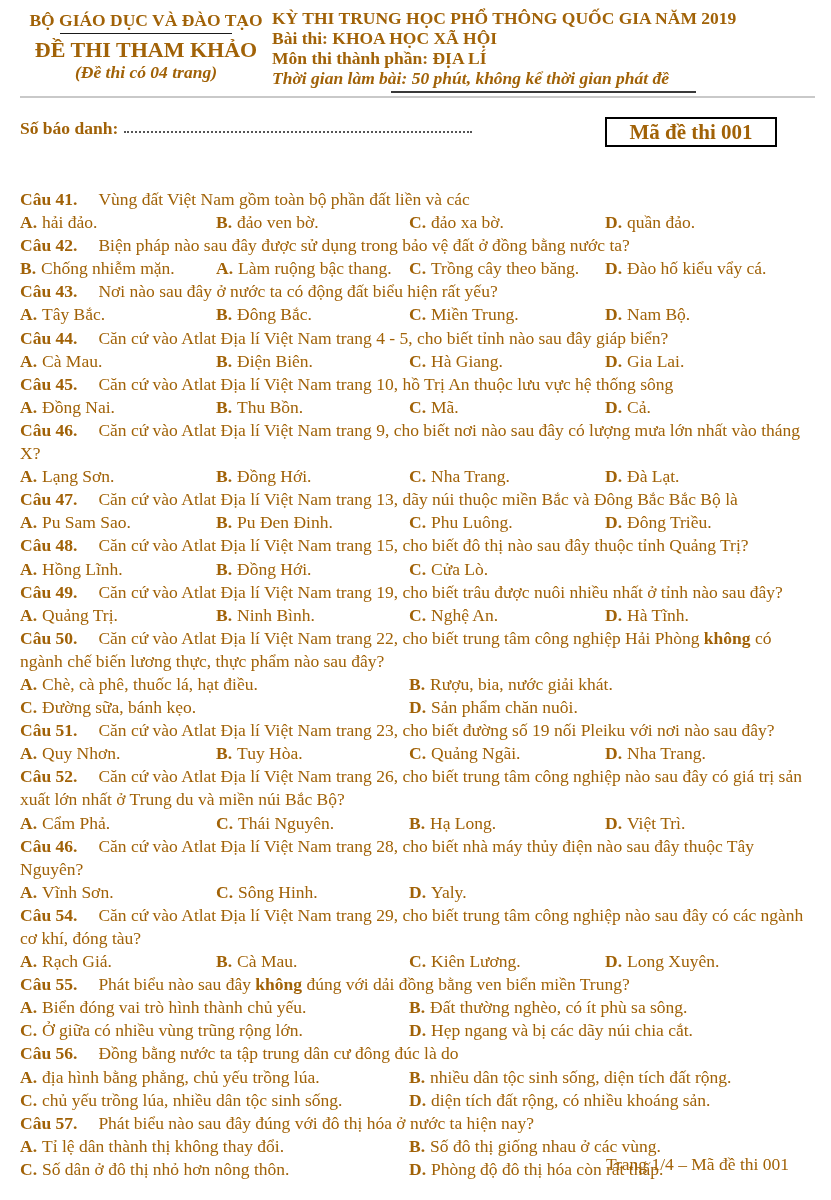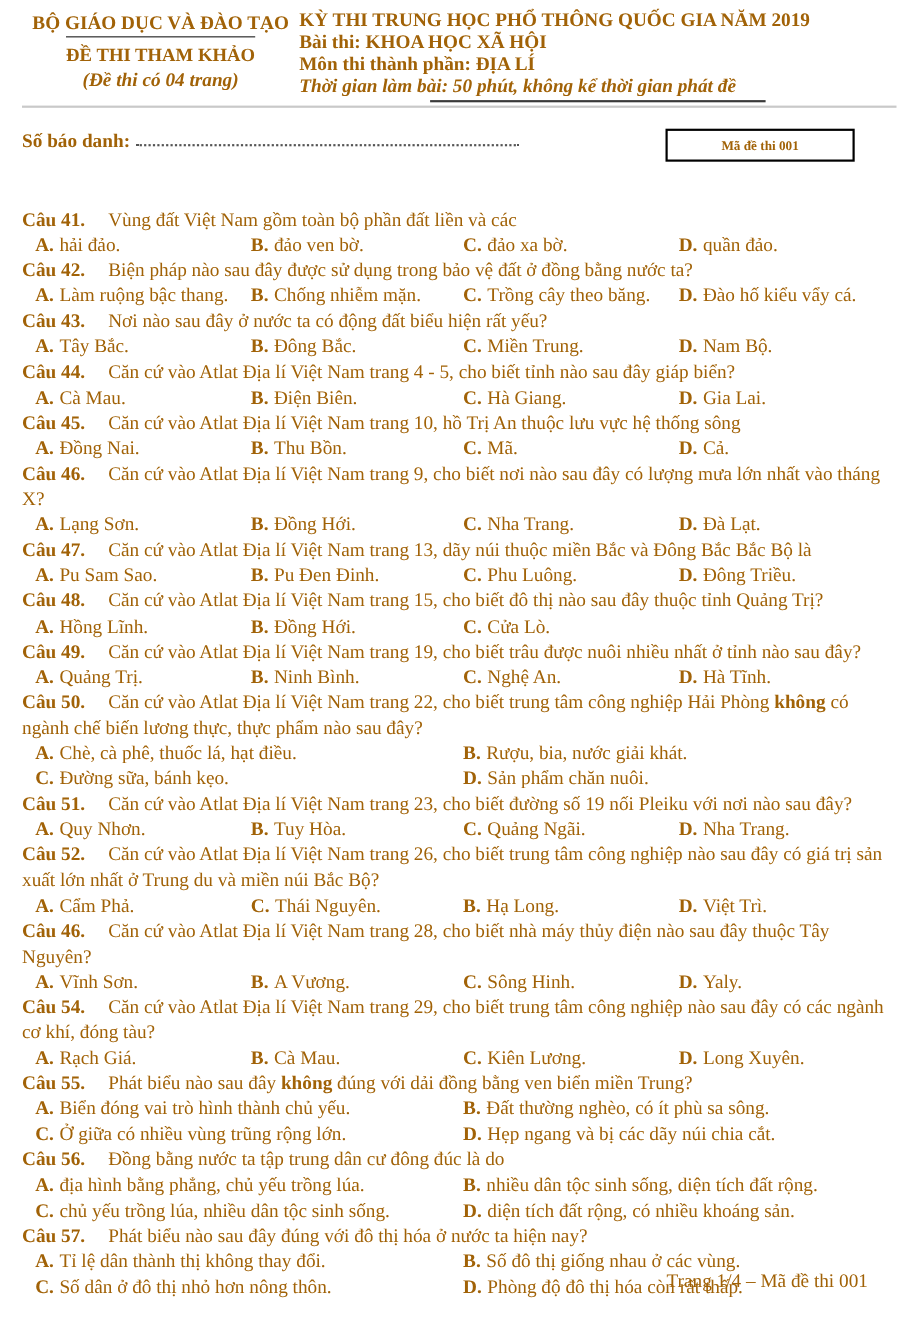--- a/index.html
+++ b/index.html
@@ -15,40 +15,40 @@
     padding:8px 16px 0 20px;
   }
   
   .hdr { display:flex; }
   .hdr-left { width:252px; text-align:center; padding-top:2px; }
   .hdr-right { flex:1; text-align:left; }
   .hdr-line { line-height:20px; }
   .b { font-weight:bold; }
   .i { font-style:italic; }
   .hdr-left-rule { width:172px; border-top:1.6px solid #1a1a1a; margin:3px auto 4px; }
-  .hdr-exam-type { font-size:17px; line-height:24px; }
+  .hdr-exam-type { font-size:22px; line-height:24px; }
   .hdr-right-rule { width:305px; border-top:2px solid #3a3a3a; margin:3px auto 0; }
   .scan-rule { border-top:2px solid #c9c9c9; margin-top:3px; }
   
   .candidate { position:relative; margin-top:17px; height:60px; }
   .cand-row { display:flex; width:452px; line-height:26px; }
   .cand-label { font-weight:bold; white-space:nowrap; }
   .dotfill { flex:1; border-bottom:2px dotted #555; margin:0 0 5px 6px; height:18px; }
   .code-box {
     position:absolute; top:2px; right:38px;
     width:172px; height:30px;
     border:2px solid #000;
-    display:flex; align-items:center; justify-content:center;
-    font-weight:bold; font-size:12px;
+    display:flex; align-items:flex-end; justify-content:center;
+    font-weight:bold; font-size:21px;
   }
   
   .questions { margin-top:13px; }
   .q-text { margin:0; line-height:23.1px; }
   .q-num { font-weight:bold; margin-right:21px; }
-  .options { display:grid; margin-left:12px; line-height:23.1px; }
+  .options { display:grid; line-height:23.1px; }
   .cols-4 { grid-template-columns:196px 193px 196px 1fr; }
   .cols-2 { grid-template-columns:389px 1fr; }
   .option b { margin-right:5px; }
   
   .footer {
     position:absolute; top:1153px; right:42px;
     line-height:22px;
   }
 </style>
 </head>
@@ -90,22 +90,22 @@
         <div class="options cols-4">
           <div class="option"><b>A.</b><span>hải đảo.</span></div>
           <div class="option"><b>B.</b><span>đảo ven bờ.</span></div>
           <div class="option"><b>C.</b><span>đảo xa bờ.</span></div>
           <div class="option"><b>D.</b><span>quần đảo.</span></div>
         </div>
       </div>
       <div class="question">
         <p class="q-text"><b class="q-num">Câu 42.</b><span>Biện pháp nào sau đây được sử dụng trong bảo vệ đất ở đồng bằng nước ta?</span></p>
         <div class="options cols-4">
+          <div class="option"><b>B.</b><span>Chống nhiễm mặn.</span></div>
           <div class="option"><b>A.</b><span>Làm ruộng bậc thang.</span></div>
-          <div class="option"><b>B.</b><span>Chống nhiễm mặn.</span></div>
           <div class="option"><b>C.</b><span>Trồng cây theo băng.</span></div>
           <div class="option"><b>D.</b><span>Đào hố kiểu vẩy cá.</span></div>
         </div>
       </div>
       <div class="question">
         <p class="q-text"><b class="q-num">Câu 43.</b><span>Nơi nào sau đây ở nước ta có động đất biểu hiện rất yếu?</span></p>
         <div class="options cols-4">
           <div class="option"><b>A.</b><span>Tây Bắc.</span></div>
           <div class="option"><b>B.</b><span>Đông Bắc.</span></div>
           <div class="option"><b>C.</b><span>Miền Trung.</span></div>
@@ -189,21 +189,20 @@
           <div class="option"><b>A.</b><span>Cẩm Phả.</span></div>
           <div class="option"><b>C.</b><span>Thái Nguyên.</span></div>
           <div class="option"><b>B.</b><span>Hạ Long.</span></div>
           <div class="option"><b>D.</b><span>Việt Trì.</span></div>
         </div>
       </div>
       <div class="question">
         <p class="q-text"><b class="q-num">Câu 46.</b><span>Căn cứ vào Atlat Địa lí Việt Nam trang 28, cho biết nhà máy thủy điện nào sau đây thuộc Tây Nguyên?</span></p>
         <div class="options cols-4">
           <div class="option"><b>A.</b><span>Vĩnh Sơn.</span></div>
-          <div class="option"><b>B.</b><span>A Vương.</span></div>
           <div class="option"><b>C.</b><span>Sông Hinh.</span></div>
           <div class="option"><b>D.</b><span>Yaly.</span></div>
         </div>
       </div>
       <div class="question">
         <p class="q-text"><b class="q-num">Câu 54.</b><span>Căn cứ vào Atlat Địa lí Việt Nam trang 29, cho biết trung tâm công nghiệp nào sau đây có các ngành cơ khí, đóng tàu?</span></p>
         <div class="options cols-4">
           <div class="option"><b>A.</b><span>Rạch Giá.</span></div>
           <div class="option"><b>B.</b><span>Cà Mau.</span></div>
           <div class="option"><b>C.</b><span>Kiên Lương.</span></div>

